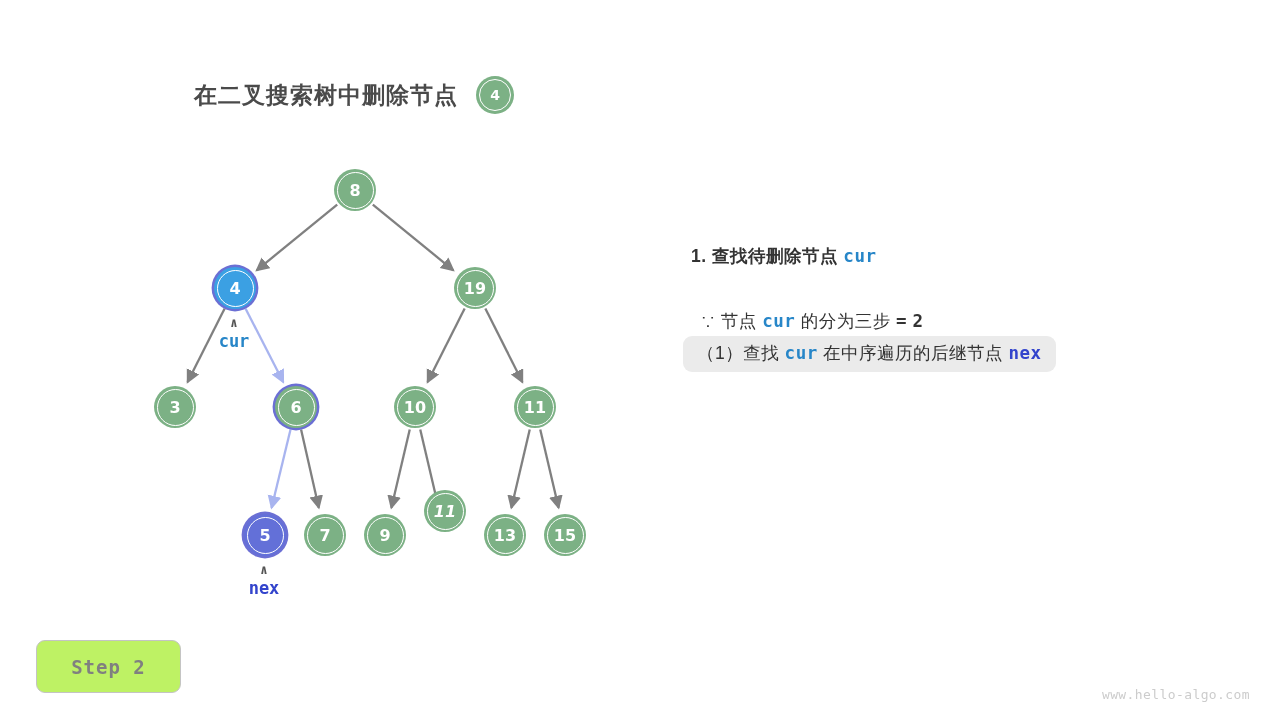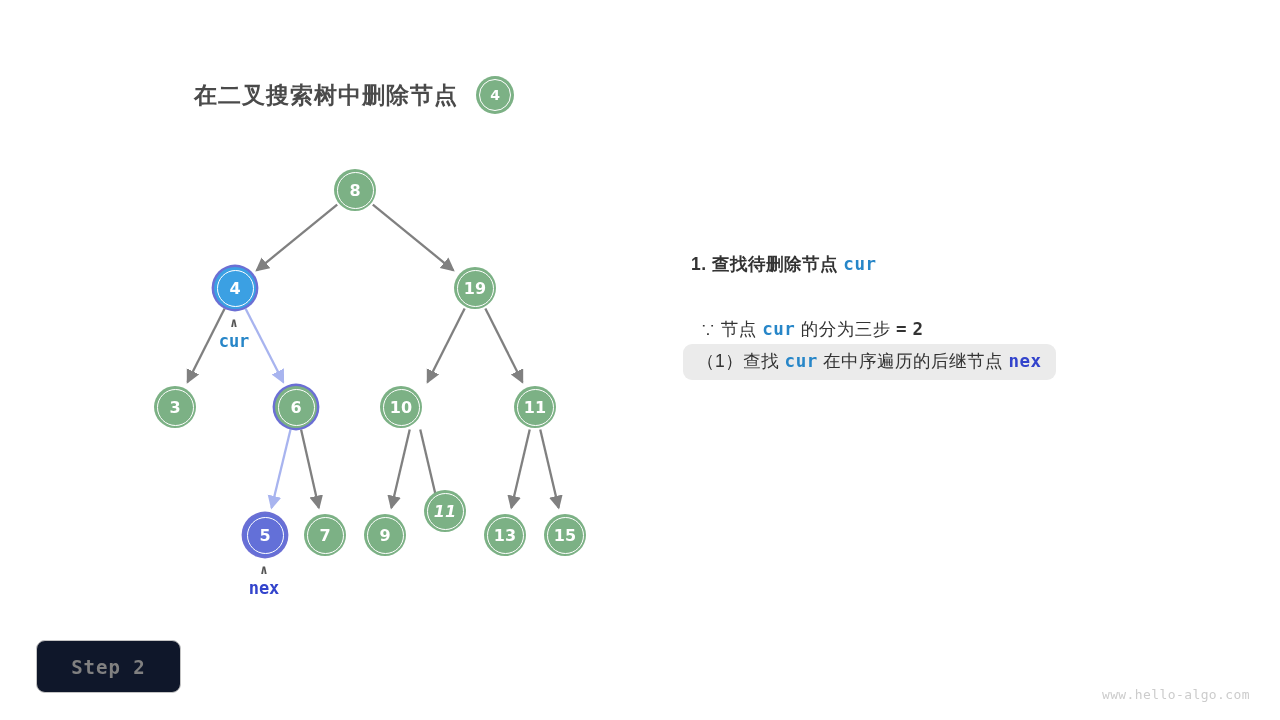--- a/index.html
+++ b/index.html
@@ -126,41 +126,41 @@
     line-height: 1.2;
     letter-spacing: 0.5px;
   }
   .ln.strong { font-weight: bold; }
   .mono {
     font-family: "DejaVu Sans Mono", monospace;
     font-weight: bold;
   }
   .cur { color: #2786c8; }
   .nex { color: #3344cc; }
-  #line1 { margin: 8px 0 0 8px; }
+  #line1 { margin: 0 0 0 8px; }
   #line2 { margin: 44px 0 0 18px; }
   #line3 { margin: 42px 0 0 8px; }
   #line4-wrap {
     margin-top: 4px;
     background: #ebebeb;
     border-radius: 9px;
     padding: 7px 14px 8px 14px;
     display: inline-block;
   }
 
   
   #step-chip {
     position: absolute;
     left: 36px;
     top: 640px;
     width: 145px;
     height: 53px;
     border: 1.4px solid #c4c4c4;
     border-radius: 9px;
-    background: #0f172a;
+    background: #bef264;
     display: flex;
     align-items: center;
     justify-content: center;
     font-family: "DejaVu Sans Mono", monospace;
     font-size: 19px;
     font-weight: bold;
     color: #808080;
     letter-spacing: 1px;
   }
 
@@ -210,21 +210,21 @@
         <line x1="540.2484004241545" y1="429.3931751430594" x2="558.6106429618989" y2="507.73874330410155" stroke="#808080" stroke-width="2.3" marker-end="url(#ah-gray)"></line>
       </g>
   </svg>
 
   <div id="node-layer">
       <div class="tnode green" style="left: 334px; top: 169px;">8</div>
       <div class="tnode blue ring-purple" style="left: 214px; top: 267px;">4</div>
       <div class="tnode green" style="left: 454px; top: 267px;">19</div>
       <div class="tnode green" style="left: 154px; top: 386px;">3</div>
       <div class="tnode green ring-purple" style="left: 275px; top: 386px;">6</div>
-      <div class="tnode green" style="left: 380px; top: 386px;">10</div>
+      <div class="tnode green" style="left: 394px; top: 386px;">10</div>
       <div class="tnode green" style="left: 514px; top: 386px;">11</div>
       <div class="tnode purple ring-purple" style="left: 244px; top: 514px;">5</div>
       <div class="tnode green" style="left: 304px; top: 514px;">7</div>
       <div class="tnode green" style="left: 364px; top: 514px;">9</div>
       <div class="tnode green" style="left: 424px; top: 490px; font-style: italic;">11</div>
       <div class="tnode green" style="left: 484px; top: 514px;">13</div>
       <div class="tnode green" style="left: 544px; top: 514px;">15</div>
     </div>
   <div id="pointer-layer">
       <div class="ptr" style="left: 199px; top: 318px;">

